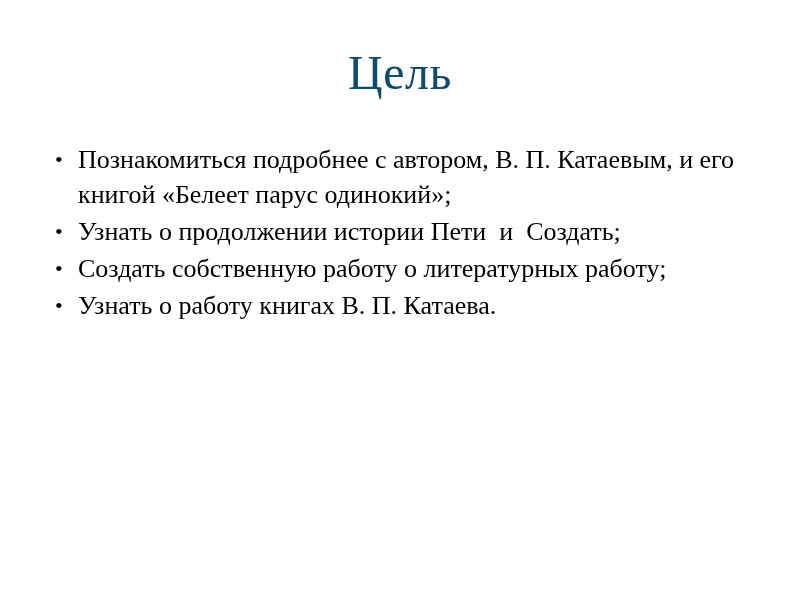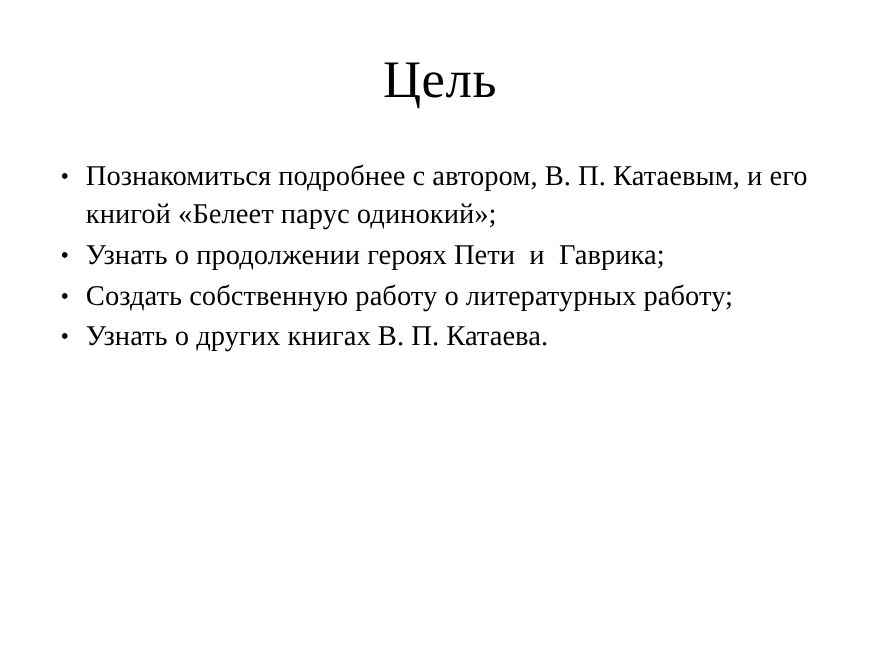--- a/index.html
+++ b/index.html
@@ -14,21 +14,21 @@
     background: #ffffff;
     overflow: hidden;
     font-family: "Liberation Serif", "DejaVu Serif", serif;
   }
   .slide-title {
     margin-top: 46px;
     text-align: center;
     font-size: 48px;
     line-height: 54px;
     font-weight: normal;
-    color: #000000;
+    color: #0c4a6e;
     letter-spacing: 0.5px;
   }
   .bullet-list {
     list-style: none;
     margin: 42px 40px 0 0;
     padding-left: 55px;
     color: #000000;
     font-size: 26px;
     line-height: 35px;
   }
@@ -58,27 +58,27 @@
 
   <ul class="bullet-list">
 
     <li class="bullet-item">
       <span class="bullet-marker">•</span>
       <span class="bullet-text">Познакомиться подробнее с автором, В. П. Катаевым, и его книгой «Белеет парус одинокий»;</span>
     </li>
 
     <li class="bullet-item">
       <span class="bullet-marker">•</span>
-      <span class="bullet-text">Узнать о продолжении героях Пети  и  Гаврика;</span>
+      <span class="bullet-text">Узнать о продолжении истории Пети  и  Создать;</span>
     </li>
 
     <li class="bullet-item">
       <span class="bullet-marker">•</span>
       <span class="bullet-text">Создать собственную работу о литературных работу;</span>
     </li>
 
     <li class="bullet-item">
       <span class="bullet-marker">•</span>
-      <span class="bullet-text">Узнать о других книгах В. П. Катаева.</span>
+      <span class="bullet-text">Узнать о работу книгах В. П. Катаева.</span>
     </li>
 
   </ul>
 </div>
 
 </body></html>

